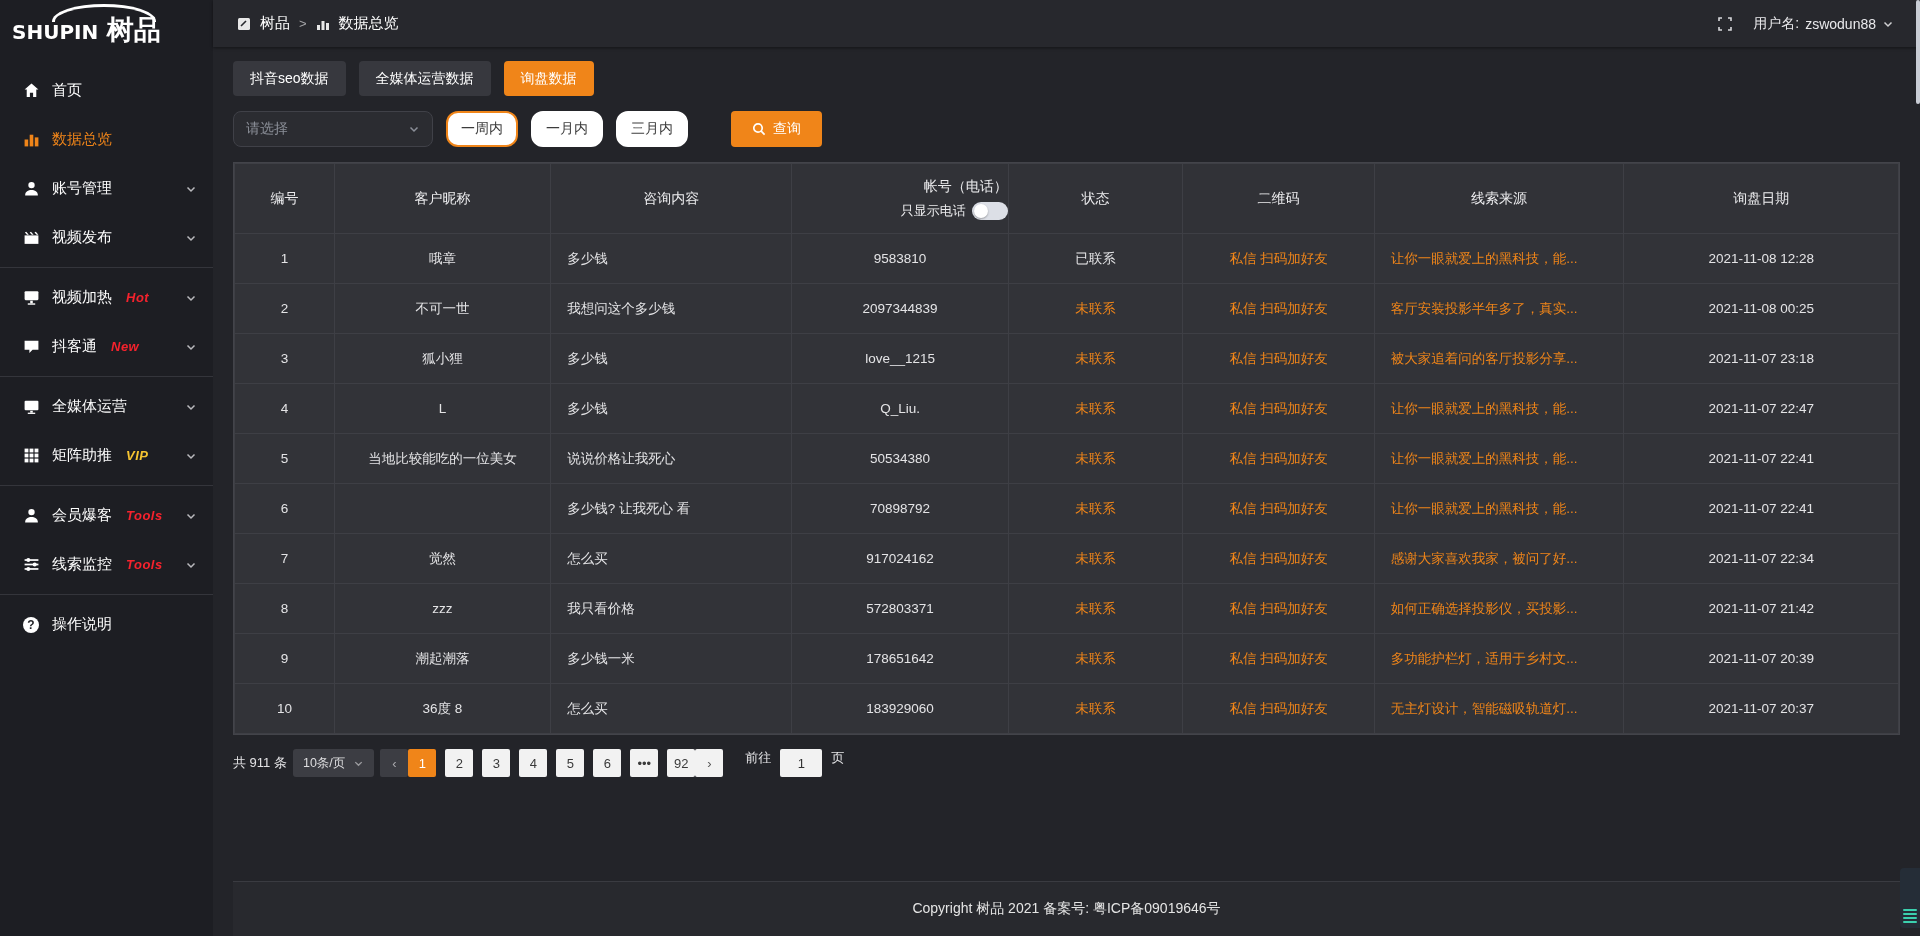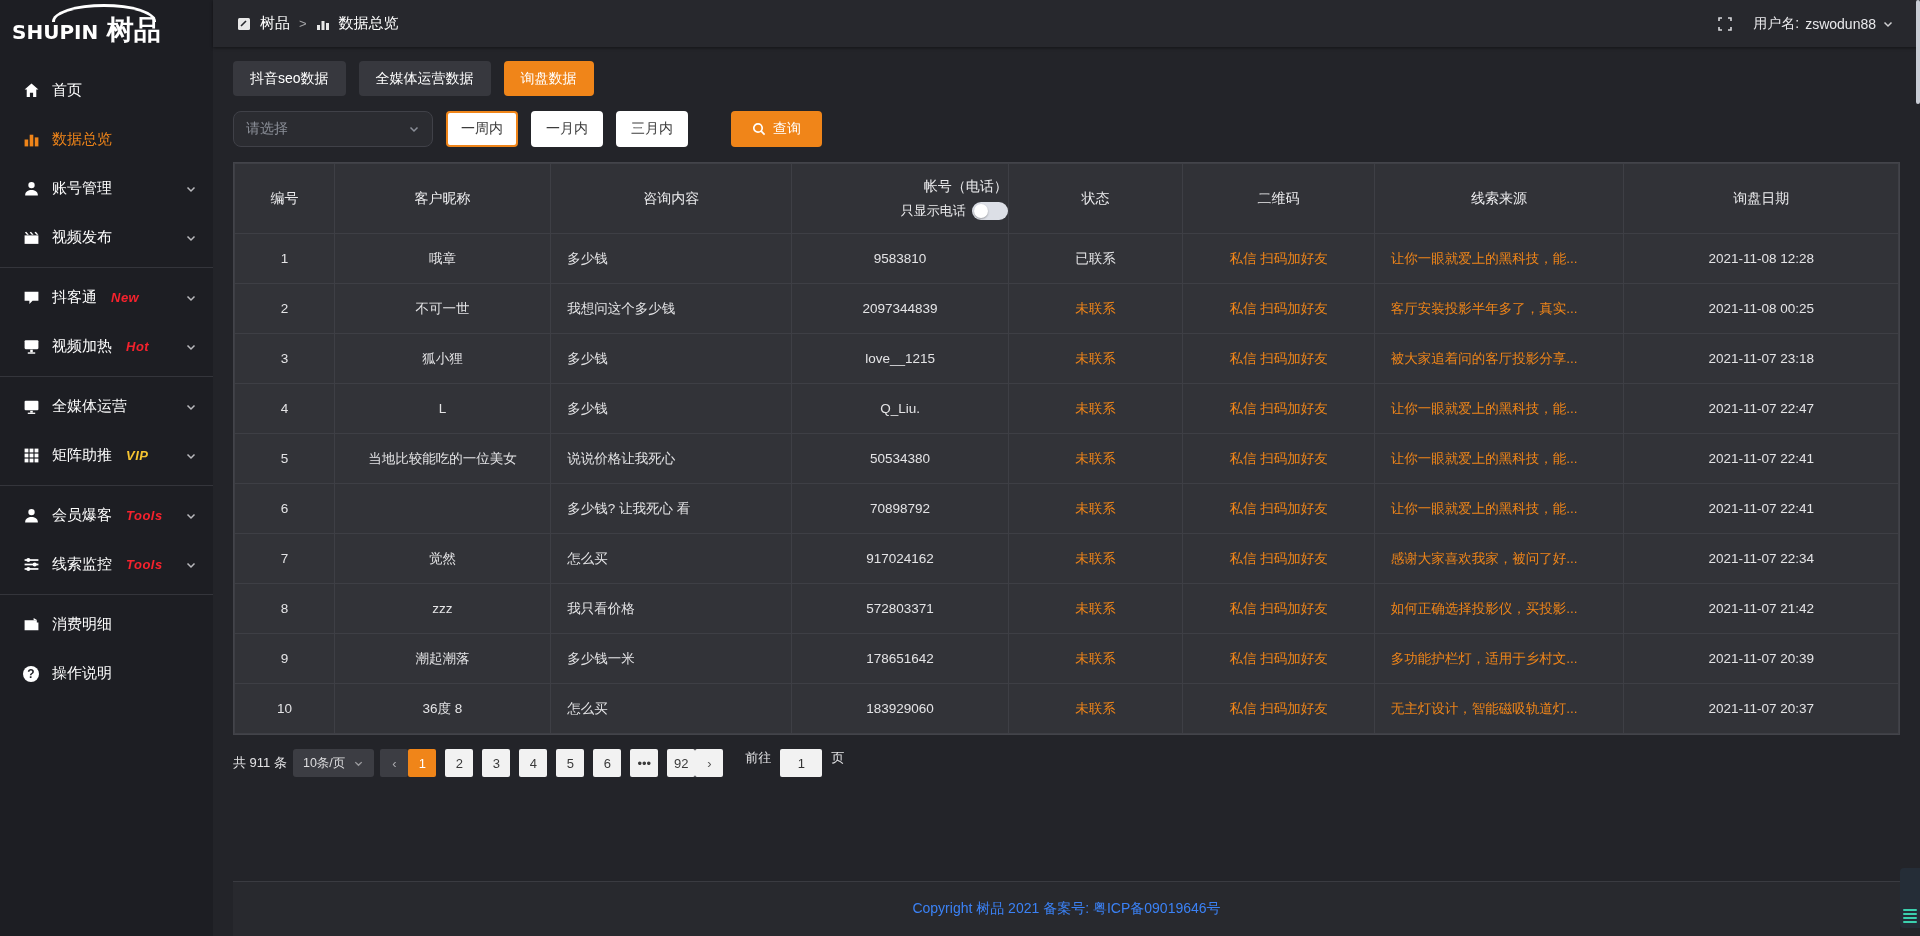--- a/index.html
+++ b/index.html
@@ -34,21 +34,21 @@
   .user-box .chev { display:flex; color:#cfcfd2; }
 
   
   .content { flex:1; display:flex; flex-direction:column; padding:14px 20px 0 20px; }
   .tabs { display:flex; gap:13px; }
   .tab { height:35px; padding:0 17px; display:flex; align-items:center; background:#37383e; color:#fff; font-size:14px; border-radius:4px; cursor:pointer; }
   .tab.active { background:#f08519; }
   .filters { display:flex; align-items:center; gap:13px; margin-top:15px; }
   .select { width:200px; height:36px; background:#2b2c31; border:1px solid #404148; border-radius:8px; display:flex; align-items:center; padding:0 12px; color:#8b8f98; font-size:14px; cursor:pointer; }
   .select .chev { margin-left:auto; color:#8b8f98; display:flex; }
-  .pbtn { height:36px; padding:16px 13px; background:#fff; color:#3c3c3c; font-size:14px; border-radius:4px; display:flex; align-items:center; cursor:pointer; border:2px solid #fff; }
+  .pbtn { height:36px; padding:16px 13px; background:#fff; color:#3c3c3c; font-size:14px; border-radius:12px; display:flex; align-items:center; cursor:pointer; border:2px solid #fff; }
   .pbtn.sel { border-color:#f08519; }
   .search-btn { height:36px; padding:0 21px; margin-left:30px; background:#f08519; color:#fff; font-size:14px; border-radius:4px; display:flex; align-items:center; gap:7px; cursor:pointer; }
 
   
   .table-wrap { margin-top:15px; border:1px solid #43444a; background:#000000; }
   table { width:100%; border-collapse:collapse; table-layout:fixed; }
   th,td { border:1px solid #3e3f45; overflow:hidden; white-space:nowrap; }
   thead th { height:70px; background:#313237; color:#ececee; font-size:14px; font-weight:400; }
   tbody td { height:50px; background:#323338; color:#e4e4e6; font-size:13.5px; text-align:center; padding:0 10px; }
   td.l, th.l { text-align:left; padding-left:16px; }
@@ -65,21 +65,21 @@
   .pg-size .chev { display:flex; color:#9b9b9f; }
   .pg-btn { min-width:28px; height:28px; padding:0 6px; border-radius:2px; display:flex; align-items:center; justify-content:center; font-size:13px; cursor:pointer; }
   .pg-arrow { background:#3c3d43; color:#a9a9ad; margin-left:6px; }
   .pg-arrow.next { background:#f2f2f2; color:#555; margin-left:0; }
   .pg-num { background:#f2f2f2; color:#3a3a3a; }
   .pg-num.active { background:#f08519; color:#fff; }
   .pg-goto { display:flex; gap:9px; margin-left:22px; }
   .pg-input { width:42px; height:28px; border:none; border-radius:2px; background:#f2f2f2; color:#333; font-size:13px; text-align:center; font-family:inherit; }
 
   
-  .footer { margin-top:auto; height:55px; background:#28292e; border-top:1px solid #3a3b41; display:flex; align-items:center; justify-content:center; color:#3b82f6; font-size:14px; }
+  .footer { margin-top:auto; height:55px; background:#28292e; border-top:1px solid #3a3b41; display:flex; align-items:center; justify-content:center; color:#e5e5e5; font-size:14px; }
 
   
   .scroll-thumb { position:absolute; right:0; top:0; width:4px; height:104px; background:#c9cdd5; border-radius:2px; z-index:5; }
   .float-widget { position:absolute; right:0; bottom:8px; width:20px; height:60px; background:#252d37; border:1px solid #3a4document654; border-color:#3a4654; border-right:none; border-radius:4px 0 0 4px; z-index:5; display:flex; flex-direction:column; justify-content:flex-end; padding:3px 3px 5px 3px; gap:2px; }
   .float-widget i { display:block; height:2px; background:#3bd0ae; border-radius:1px; }
 </style>
 </head>
 <body>
 
 <div class="app">
@@ -136,41 +136,41 @@
           <span class="mi-chev">
             <svg width="12" height="12" viewBox="0 0 12 12" fill="none" stroke="currentColor" stroke-width="1.5">
               <path d="M2.5 4.5 L6 8 L9.5 4.5"></path>
             </svg>
           </span>
         </div>
         <div class="menu-divider"></div>
         <div class="menu-item">
           <span class="mi-icon">
             <svg width="17" height="17" viewBox="0 0 16 16" fill="currentColor">
-              <path d="M1.5 2.5 H14.5 V11 H9 L6 14 V11 H1.5 Z"></path>
-            </svg>
-          </span>
-          <span class="mi-label">抖客通</span>
-          <span class="mi-badge" style="color:#f5222d">New</span>
-          <span class="mi-chev">
-            <svg width="12" height="12" viewBox="0 0 12 12" fill="none" stroke="currentColor" stroke-width="1.5">
-              <path d="M2.5 4.5 L6 8 L9.5 4.5"></path>
-            </svg>
-          </span>
-        </div>
-        <div class="menu-item">
-          <span class="mi-icon">
-            <svg width="17" height="17" viewBox="0 0 16 16" fill="currentColor">
               <rect x="1.5" y="2" width="13" height="8.5" rx="1"></rect>
               <rect x="6.8" y="11" width="2.4" height="2.5"></rect>
               <rect x="4.5" y="13.5" width="7" height="1.3"></rect>
             </svg>
           </span>
           <span class="mi-label">视频加热</span>
           <span class="mi-badge" style="color:#f5222d">Hot</span>
+          <span class="mi-chev">
+            <svg width="12" height="12" viewBox="0 0 12 12" fill="none" stroke="currentColor" stroke-width="1.5">
+              <path d="M2.5 4.5 L6 8 L9.5 4.5"></path>
+            </svg>
+          </span>
+        </div>
+        <div class="menu-item">
+          <span class="mi-icon">
+            <svg width="17" height="17" viewBox="0 0 16 16" fill="currentColor">
+              <path d="M1.5 2.5 H14.5 V11 H9 L6 14 V11 H1.5 Z"></path>
+            </svg>
+          </span>
+          <span class="mi-label">抖客通</span>
+          <span class="mi-badge" style="color:#f5222d">New</span>
           <span class="mi-chev">
             <svg width="12" height="12" viewBox="0 0 12 12" fill="none" stroke="currentColor" stroke-width="1.5">
               <path d="M2.5 4.5 L6 8 L9.5 4.5"></path>
             </svg>
           </span>
         </div>
         <div class="menu-divider"></div>
         <div class="menu-item">
           <span class="mi-icon">
             <svg width="17" height="17" viewBox="0 0 16 16" fill="currentColor">
@@ -237,29 +237,20 @@
           </span>
           <span class="mi-label">线索监控</span>
           <span class="mi-badge" style="color:#f5222d">Tools</span>
           <span class="mi-chev">
             <svg width="12" height="12" viewBox="0 0 12 12" fill="none" stroke="currentColor" stroke-width="1.5">
               <path d="M2.5 4.5 L6 8 L9.5 4.5"></path>
             </svg>
           </span>
         </div>
         <div class="menu-divider"></div>
-        <div class="menu-item">
-          <span class="mi-icon">
-            <svg width="17" height="17" viewBox="0 0 16 16" fill="currentColor">
-              <path d="M1.5 4 H13 V6 H14.5 V13.5 H1.5 Z"></path>
-              <path d="M10 1.8 L13.5 4 H10 Z"></path>
-            </svg>
-          </span>
-          <span class="mi-label">消费明细</span>
-        </div>
         <div class="menu-item">
           <span class="mi-icon">
             <span class="q-circle">?</span>
           </span>
           <span class="mi-label">操作说明</span>
         </div>
       </nav>
   </aside>
 
   <div class="right">

